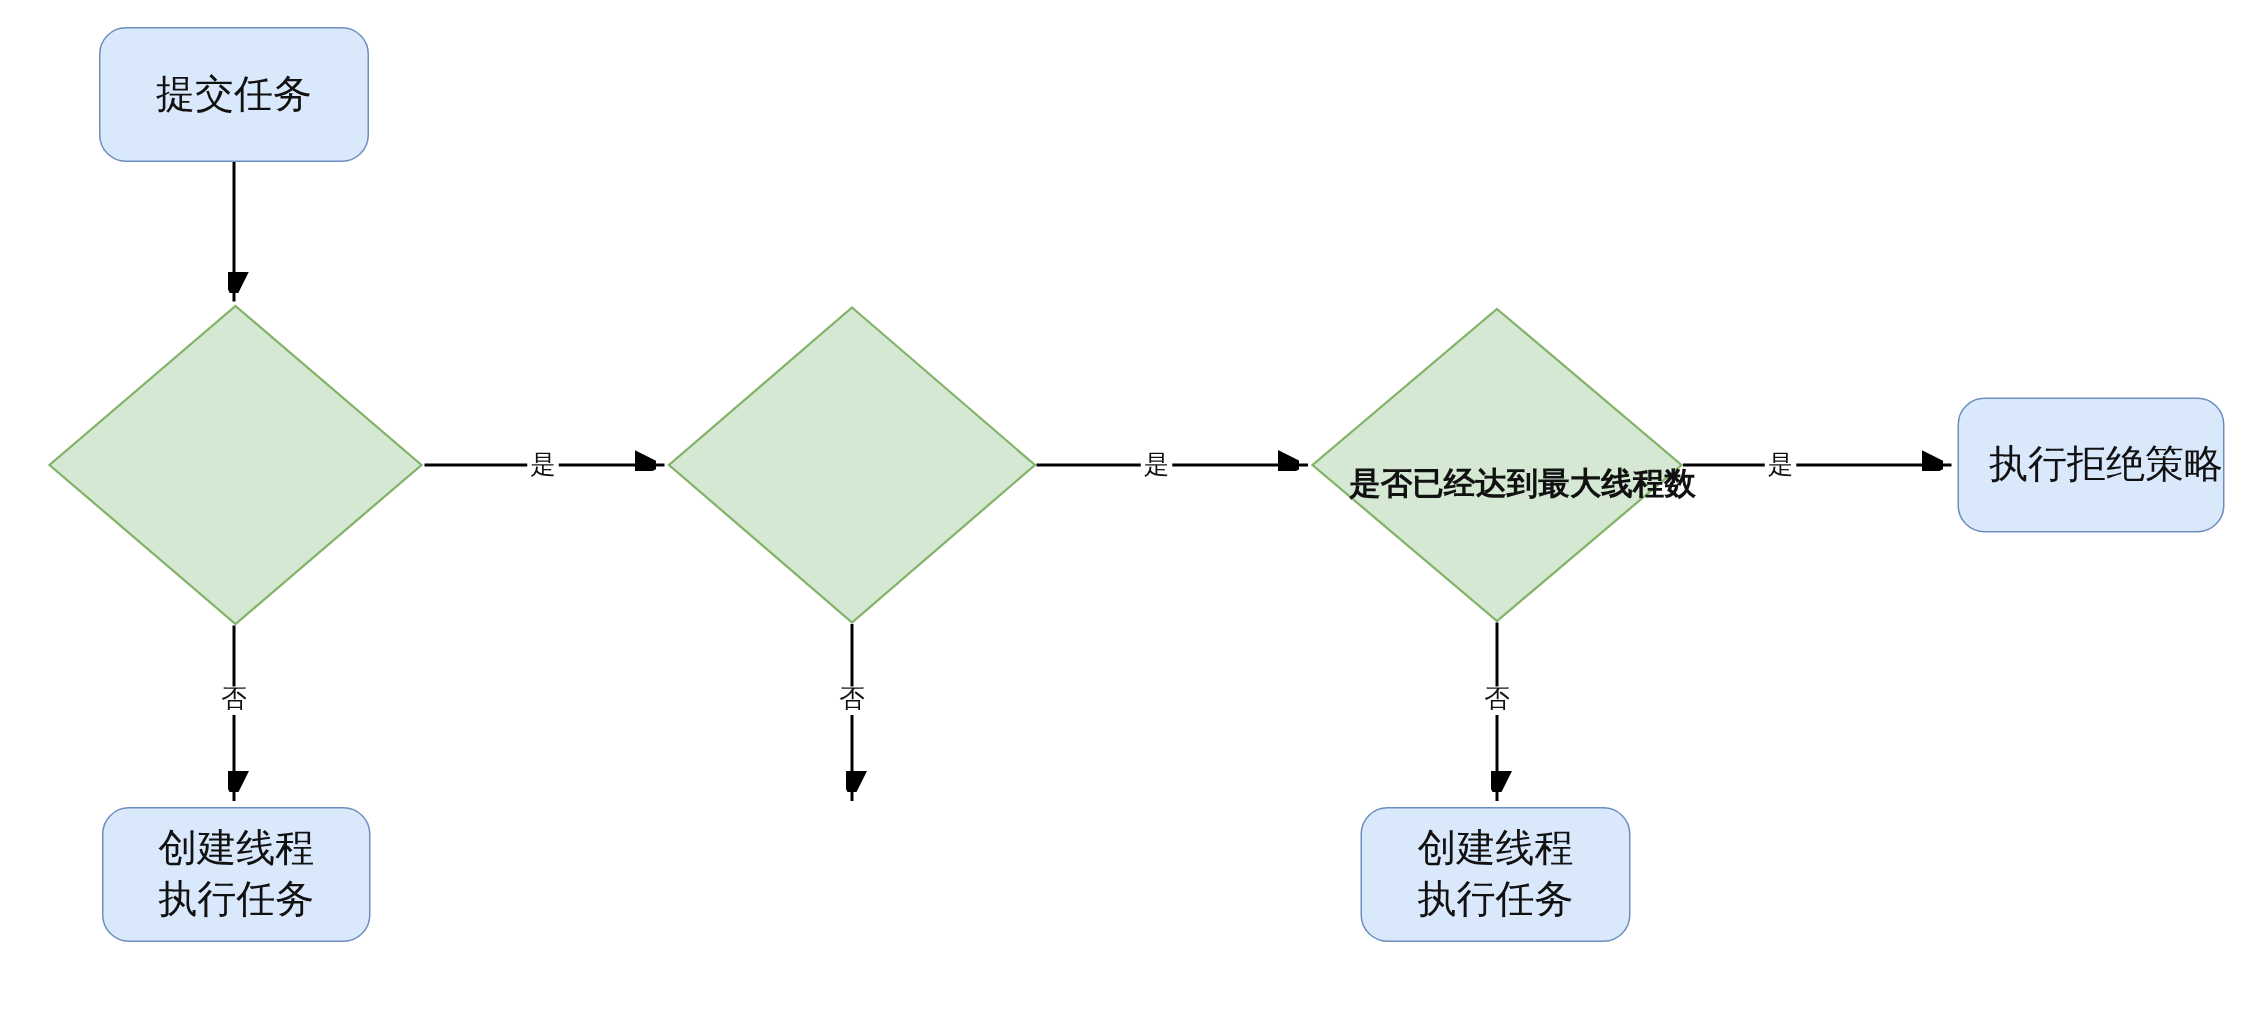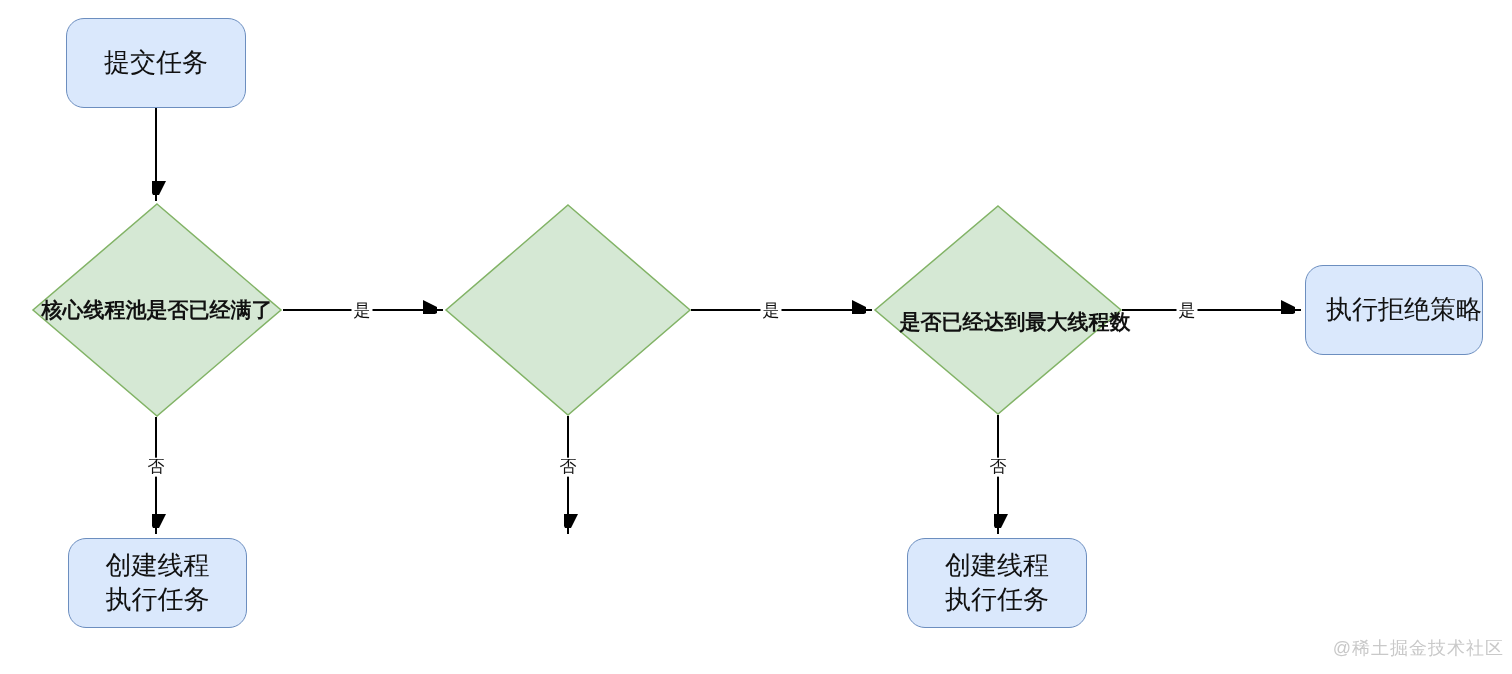--- a/index.html
+++ b/index.html
@@ -103,25 +103,23 @@
     <span>创建线程
 执行任务</span>
   </div>
 
 
   <div class="node-box" style="left:907px; top:538px; width:180px; height:90px;">
     <span>创建线程
 执行任务</span>
   </div>
 
-  <div class="diamond-label" style="left:33px; top:204px; width:248px; height:212px;">核心线程池是否已经满了</div>
   <div class="diamond-label" style="left:875px; top:218px; width:246px; height:208px;margin-left:17px;">是否已经达到最大线程数</div>
 
   <span class="edge-label" style="left:362px; top:311px;">是</span>
   <span class="edge-label" style="left:771px; top:311px;">是</span>
   <span class="edge-label" style="left:1187px; top:311px;">是</span>
   <span class="edge-label" style="left:156px; top:467px;">否</span>
   <span class="edge-label" style="left:568px; top:467px;">否</span>
   <span class="edge-label" style="left:998px; top:467px;">否</span>
 
-  <div class="watermark">@稀土掘金技术社区</div>
 
 </div>
 
 </body></html>

